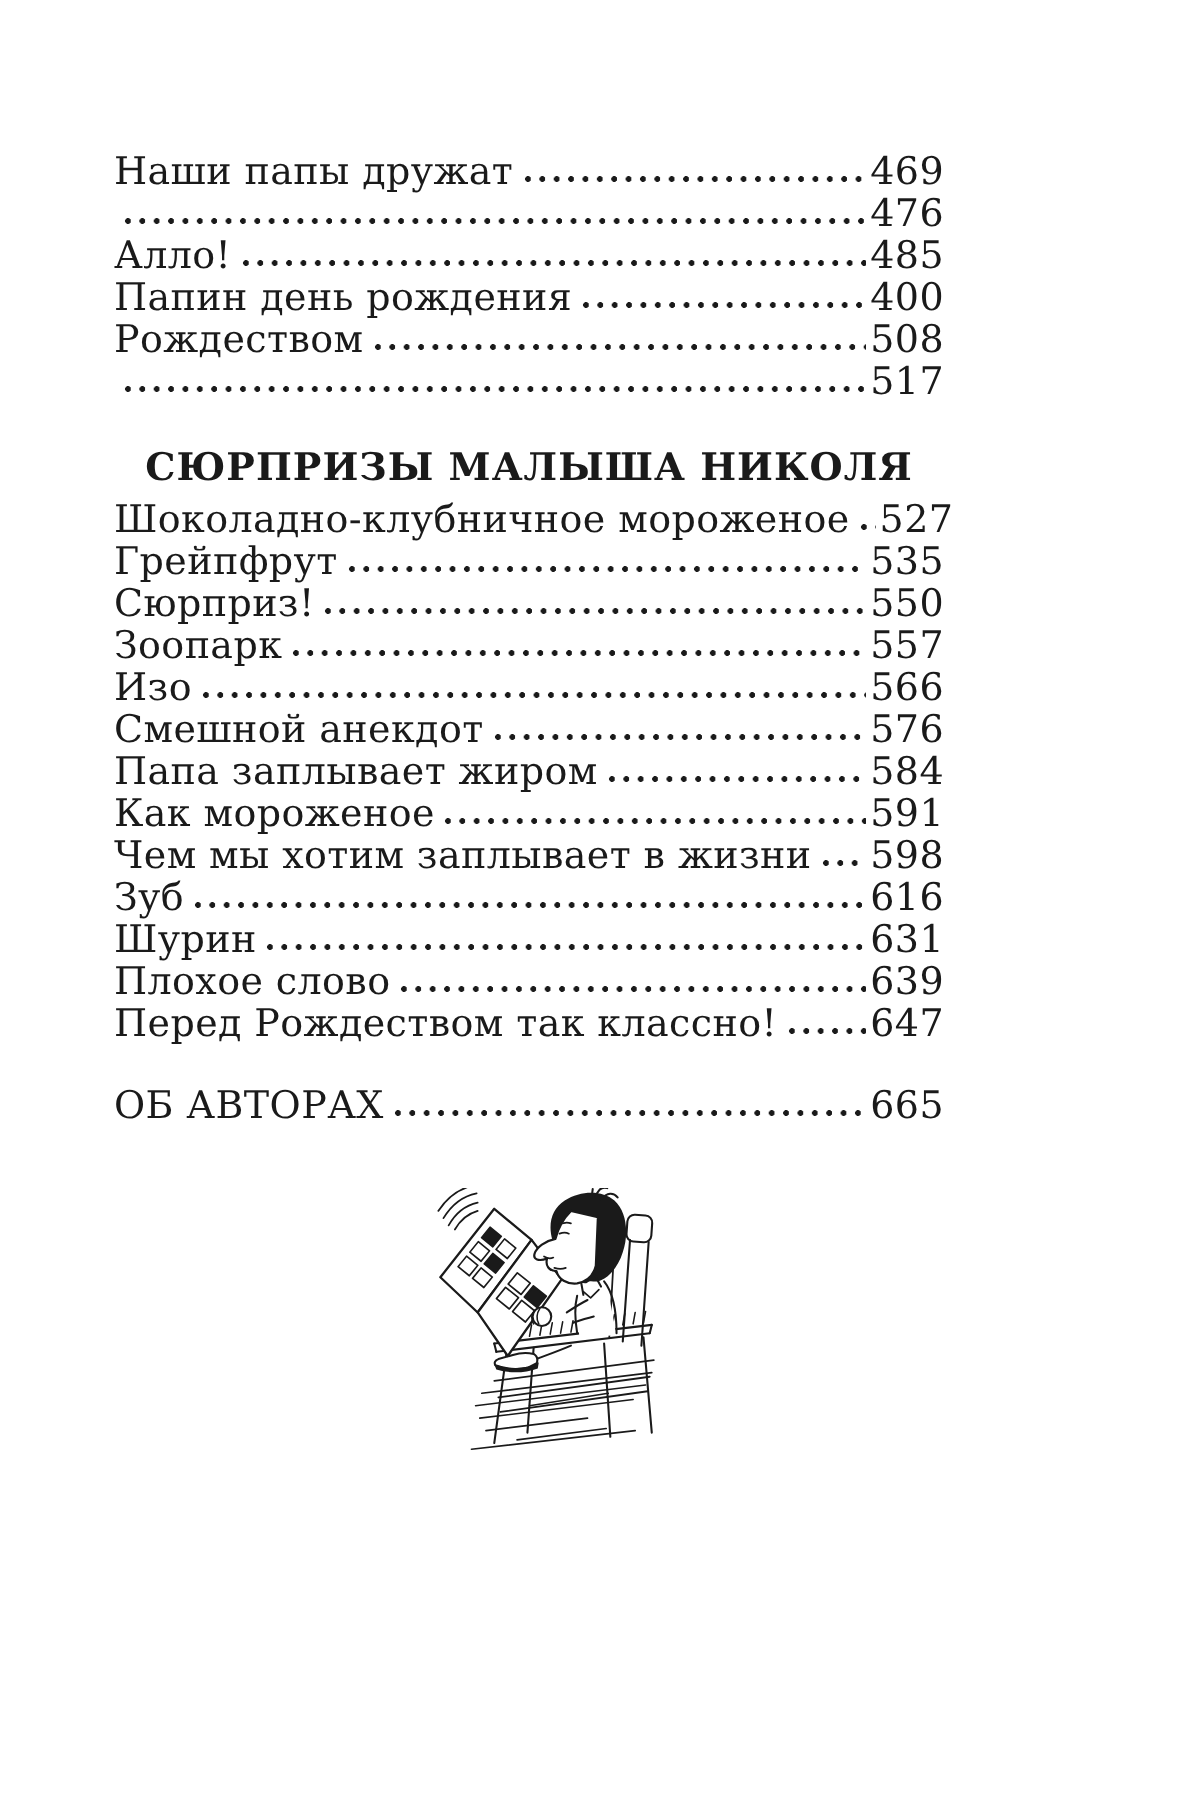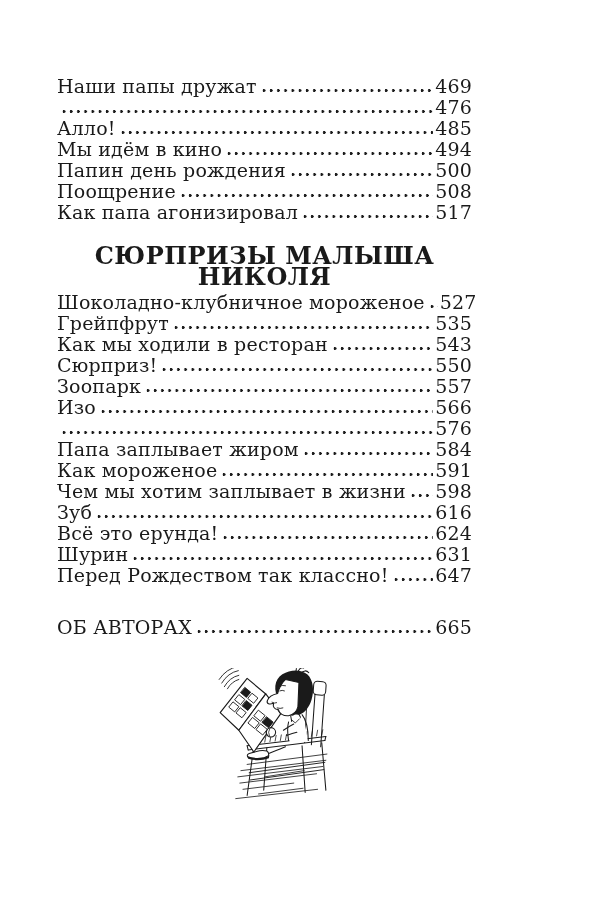--- a/index.html
+++ b/index.html
@@ -6,23 +6,23 @@
   body {
     width: 600px; height: 899px;
     background: #ffffff;
     font-family: "DejaVu Serif", "Liberation Serif", serif;
     color: #1a1a1a;
     overflow: hidden;
   }
   .page { width: 560px; height: 899px; position: relative; }
   .toc { padding: 76px 88px 0 57px; }
   .toc-section { margin: 0; }
-  #toc .toc-section:nth-child(3) { margin-top: 31px; }
+  #toc .toc-section:nth-child(3) { margin-top: 20px; }
   .toc-header {
-    font-size: 24px; line-height: 21px; font-weight: bold;
+    font-size: 19px; line-height: 21px; font-weight: bold;
     text-align: center; letter-spacing: 0.5px;
     margin: 22px 0 5px 0;
   }
   .toc-row {
     display: flex; align-items: baseline;
     font-size: 19px; line-height: 21px; letter-spacing: 0.2px;
   }
   .toc-title { white-space: nowrap; }
   .toc-dots {
     flex: 1 1 auto; min-width: 8px; height: 7px;
@@ -54,73 +54,63 @@
         <div class="toc-row">
           <span class="toc-dots"></span>
           <span class="toc-page">476</span>
         </div>
         <div class="toc-row">
           <span class="toc-title">Алло!</span>
           <span class="toc-dots"></span>
           <span class="toc-page">485</span>
         </div>
         <div class="toc-row">
-          <span class="toc-title">Мы идём в кино</span>
-          <span class="toc-dots"></span>
-          <span class="toc-page">494</span>
-        </div>
-        <div class="toc-row">
           <span class="toc-title">Папин день рождения</span>
           <span class="toc-dots"></span>
-          <span class="toc-page">500</span>
-        </div>
-        <div class="toc-row">
-          <span class="toc-title">Поощрение</span>
+          <span class="toc-page">400</span>
+        </div>
+        <div class="toc-row">
+          <span class="toc-title">Рождеством</span>
           <span class="toc-dots"></span>
           <span class="toc-page">508</span>
         </div>
         <div class="toc-row">
-          <span class="toc-title">Как папа агонизировал</span>
           <span class="toc-dots"></span>
           <span class="toc-page">517</span>
         </div>
       </section>
       <section class="toc-section">
         <h2 class="toc-header">СЮРПРИЗЫ МАЛЫША НИКОЛЯ</h2>
         <div class="toc-row">
           <span class="toc-title">Шоколадно-клубничное мороженое</span>
           <span class="toc-dots"></span>
           <span class="toc-page">527</span>
         </div>
         <div class="toc-row">
           <span class="toc-title">Грейпфрут</span>
           <span class="toc-dots"></span>
           <span class="toc-page">535</span>
         </div>
         <div class="toc-row">
-          <span class="toc-title">Как мы ходили в ресторан</span>
-          <span class="toc-dots"></span>
-          <span class="toc-page">543</span>
-        </div>
-        <div class="toc-row">
           <span class="toc-title">Сюрприз!</span>
           <span class="toc-dots"></span>
           <span class="toc-page">550</span>
         </div>
         <div class="toc-row">
           <span class="toc-title">Зоопарк</span>
           <span class="toc-dots"></span>
           <span class="toc-page">557</span>
         </div>
         <div class="toc-row">
           <span class="toc-title">Изо</span>
           <span class="toc-dots"></span>
           <span class="toc-page">566</span>
         </div>
         <div class="toc-row">
+          <span class="toc-title">Смешной анекдот</span>
           <span class="toc-dots"></span>
           <span class="toc-page">576</span>
         </div>
         <div class="toc-row">
           <span class="toc-title">Папа заплывает жиром</span>
           <span class="toc-dots"></span>
           <span class="toc-page">584</span>
         </div>
         <div class="toc-row">
           <span class="toc-title">Как мороженое</span>
@@ -131,28 +121,28 @@
           <span class="toc-title">Чем мы хотим заплывает в жизни</span>
           <span class="toc-dots"></span>
           <span class="toc-page">598</span>
         </div>
         <div class="toc-row">
           <span class="toc-title">Зуб</span>
           <span class="toc-dots"></span>
           <span class="toc-page">616</span>
         </div>
         <div class="toc-row">
-          <span class="toc-title">Всё это ерунда!</span>
-          <span class="toc-dots"></span>
-          <span class="toc-page">624</span>
-        </div>
-        <div class="toc-row">
           <span class="toc-title">Шурин</span>
           <span class="toc-dots"></span>
           <span class="toc-page">631</span>
+        </div>
+        <div class="toc-row">
+          <span class="toc-title">Плохое слово</span>
+          <span class="toc-dots"></span>
+          <span class="toc-page">639</span>
         </div>
         <div class="toc-row">
           <span class="toc-title">Перед Рождеством так классно!</span>
           <span class="toc-dots"></span>
           <span class="toc-page">647</span>
         </div>
       </section>
       <section class="toc-section">
         <div class="toc-row">
           <span class="toc-title">ОБ АВТОРАХ</span>

